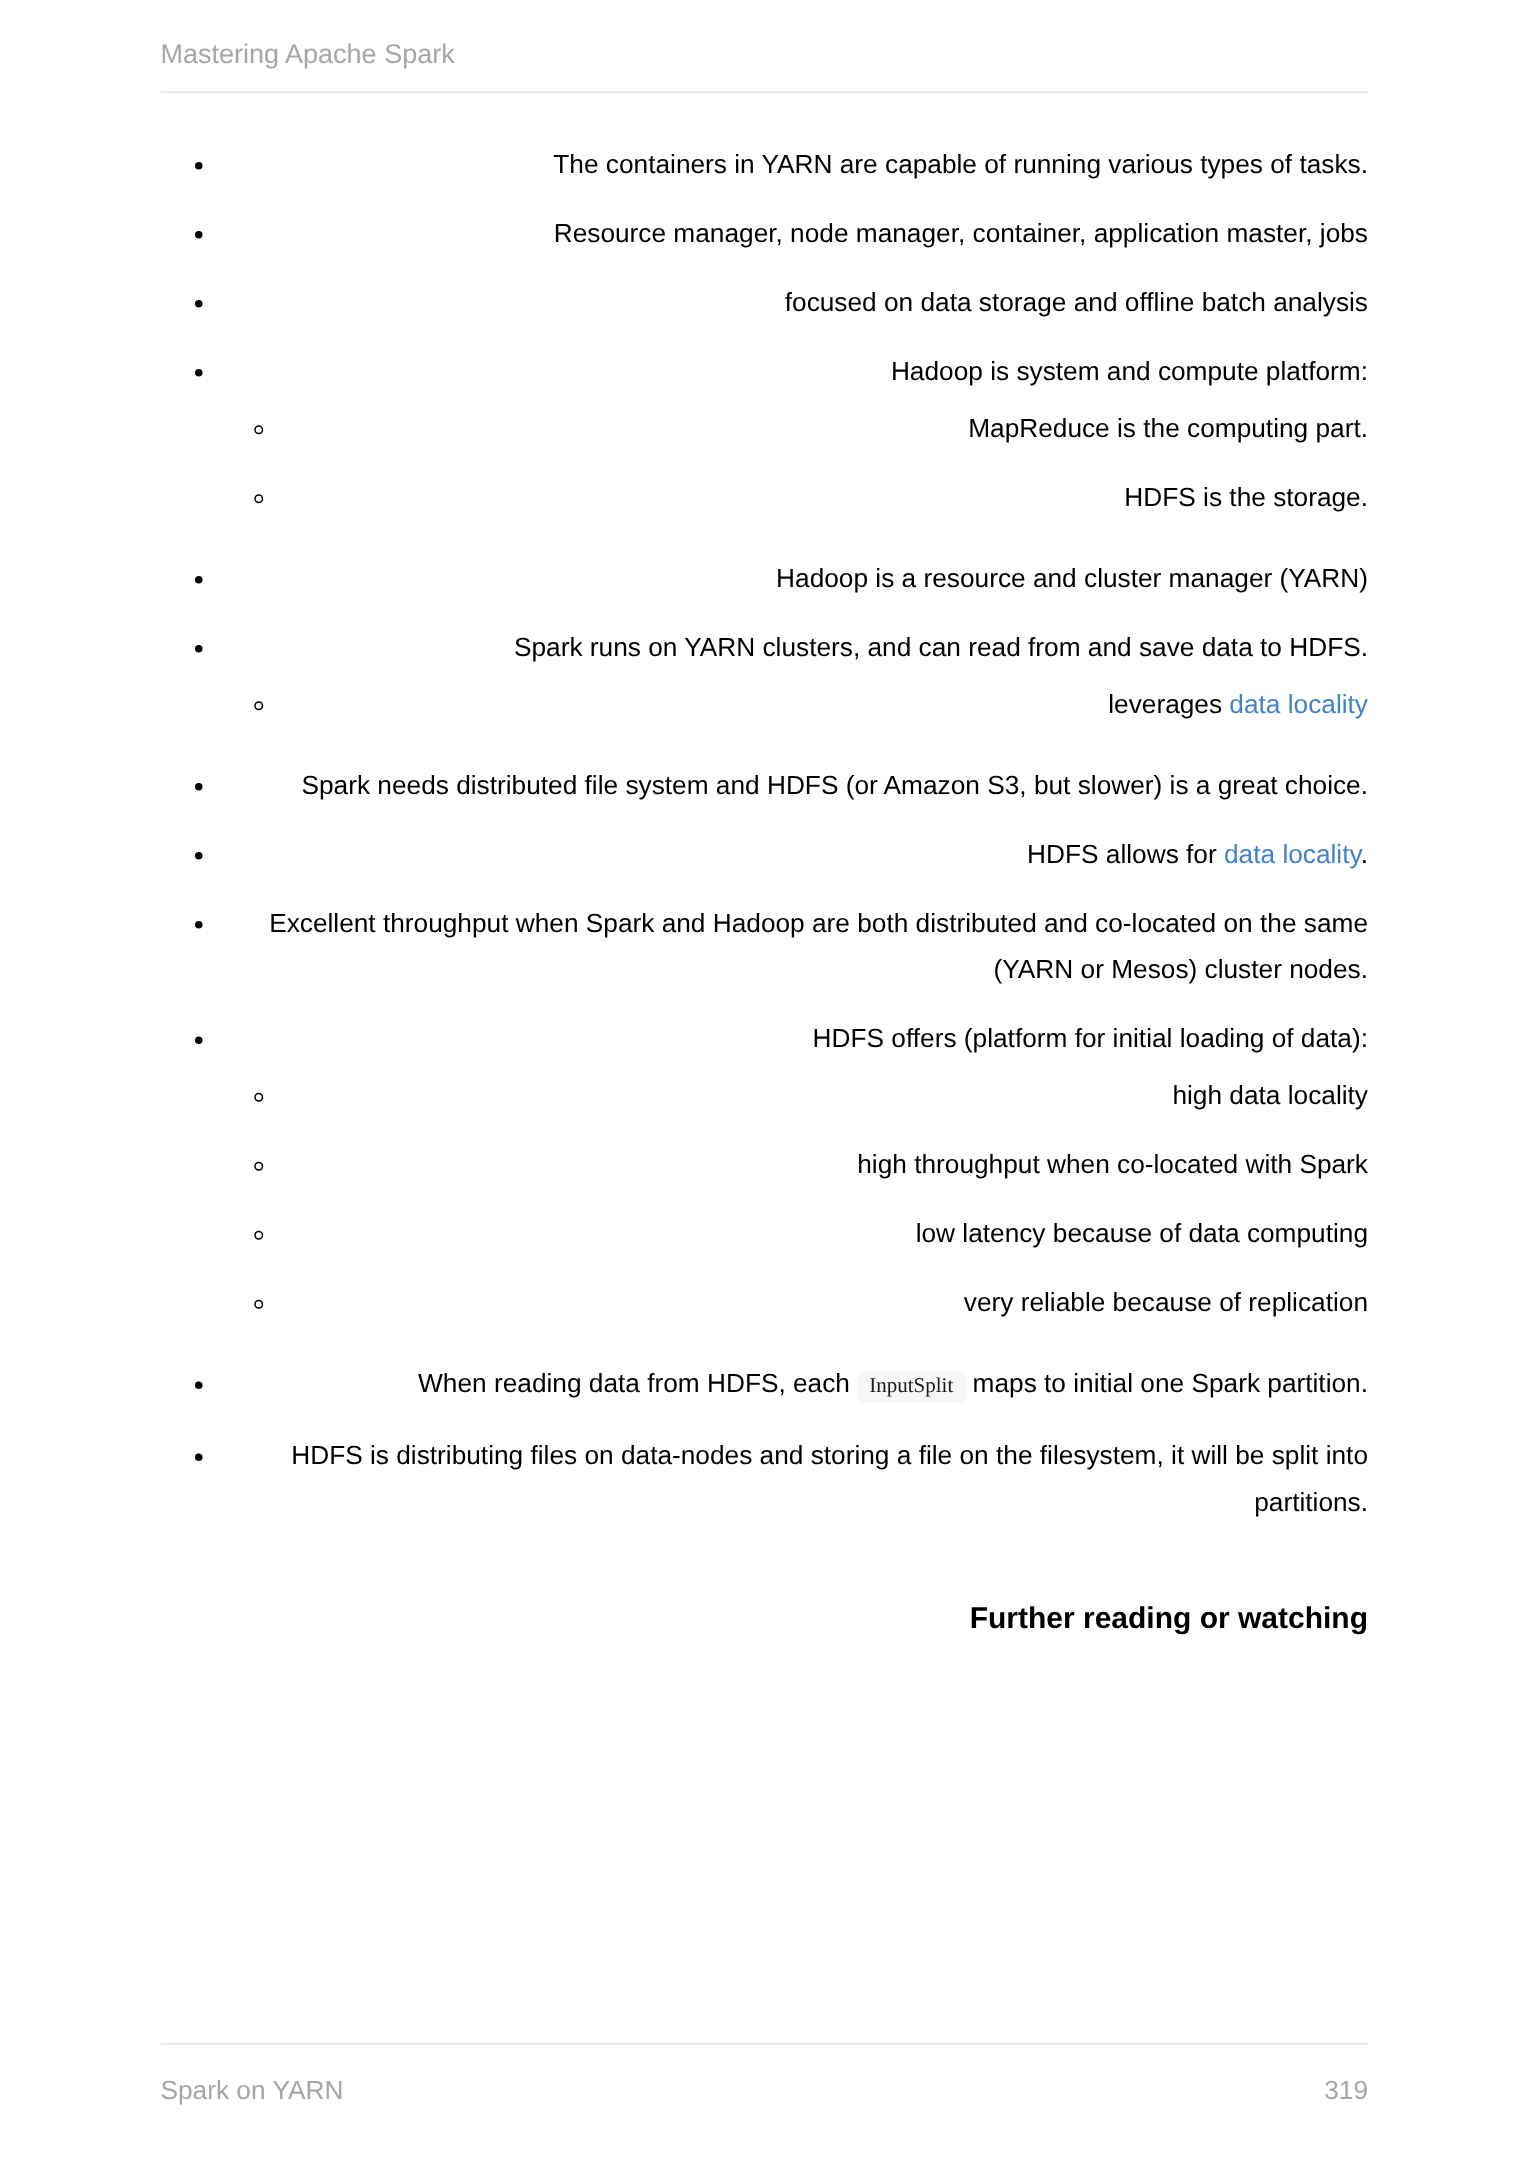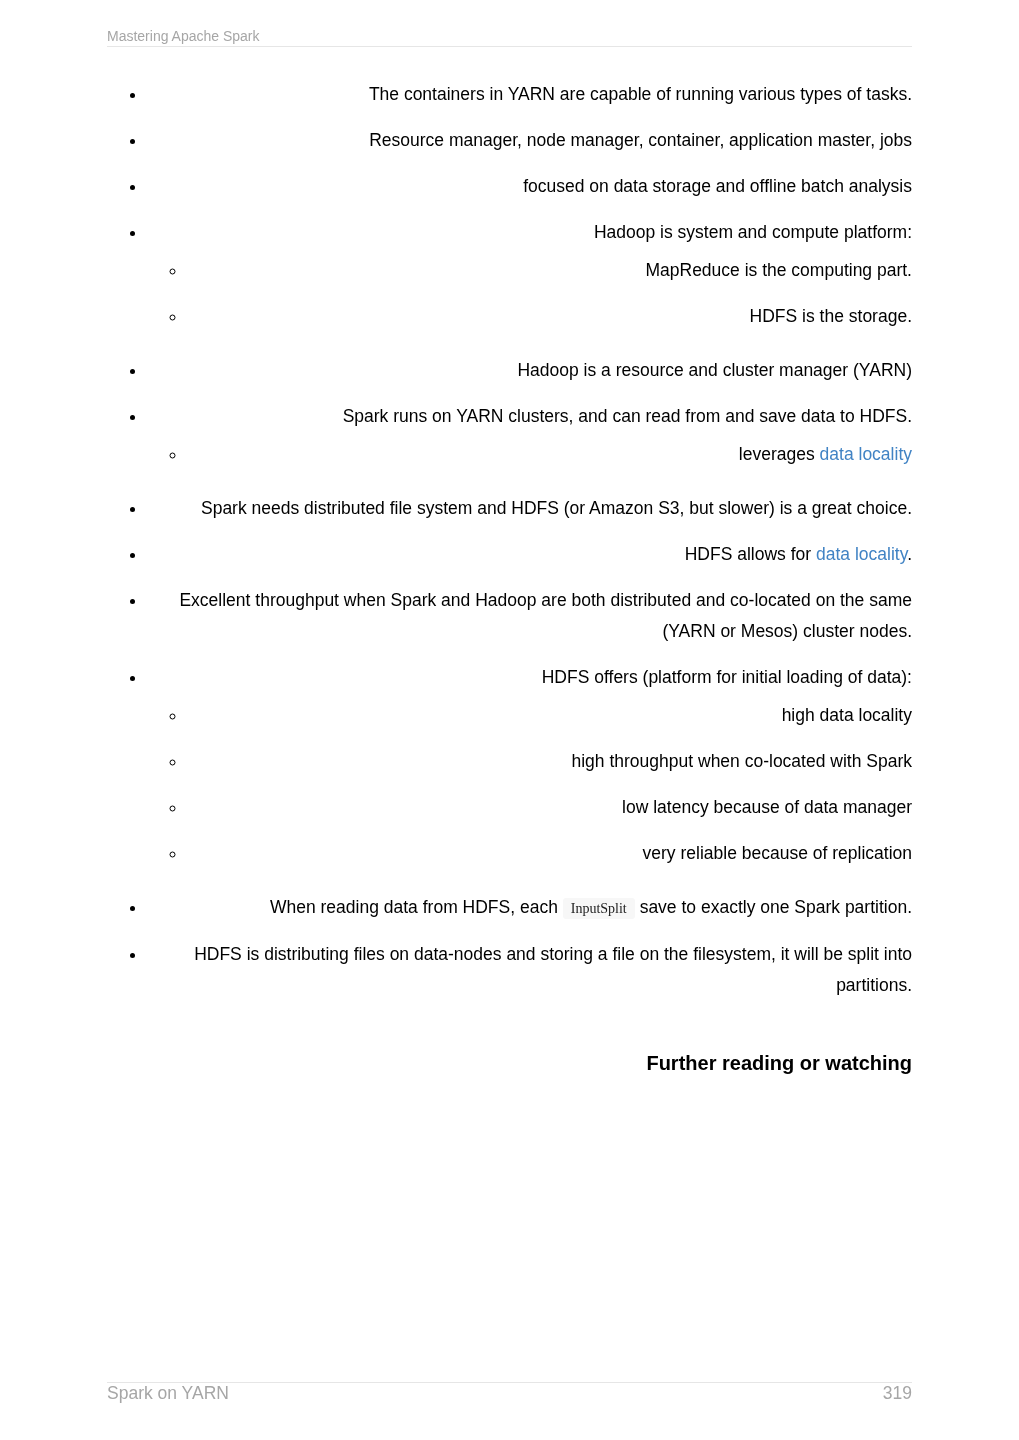--- a/index.html
+++ b/index.html
@@ -10,23 +10,24 @@
     color: #000;
   }
   .page {
     width: 1019px; height: 1440px;
     display: flex; flex-direction: column;
     padding: 0 107px;
     background: #fff;
   }
   .header {
     padding-top: 26px;
+    padding-bottom: 15px;
     border-bottom: 1px solid var(--rule, #e6e6e6);
     color: var(--muted, #a6a6a6);
-    font-size: 14px;
+    font-size: 18px;
     line-height: 20px;
   }
   .main { flex: 1 1 auto; text-align: right; }
   ul.blist {
     margin: 25px 0 0 0;
     padding: 0 0 0 40px;
     list-style: disc;
   }
   ul.blist ul {
     margin: 0;
@@ -52,21 +53,21 @@
     font-size: 20px;
     font-weight: bold;
     color: #000;
     margin: 37px 0 2px 0;
     line-height: 34px;
   }
   ul.blist.reading { margin-top: 16px; }
   .footer {
     margin-top: auto;
     border-top: 1px solid var(--rule, #e6e6e6);
-    padding: 0 0 36px 0;
+    padding: 20px 0 36px 0;
     display: flex;
     justify-content: space-between;
     align-items: flex-start;
     color: var(--muted, #a6a6a6);
     font-size: 17.5px;
     line-height: 21px;
   }
 </style>
 </head>
 <body>
@@ -89,24 +90,24 @@
         <li><span>Hadoop is a resource and cluster manager (YARN)</span></li>
         <li><span>Spark runs on YARN clusters, and can read from and save data to HDFS.</span><ul>
             <li><span>leverages </span><a class="ilink">data locality</a></li>
           </ul></li>
         <li><span>Spark needs distributed file system and HDFS (or Amazon S3, but slower) is a great choice.</span></li>
         <li><span>HDFS allows for </span><a class="ilink">data locality</a><span>.</span></li>
         <li><span>Excellent throughput when Spark and Hadoop are both distributed and co-located on the same (YARN or Mesos) cluster nodes.</span></li>
         <li><span>HDFS offers (platform for initial loading of data):</span><ul>
             <li><span>high data locality</span></li>
             <li><span>high throughput when co-located with Spark</span></li>
-            <li><span>low latency because of data manager</span></li>
+            <li><span>low latency because of data computing</span></li>
             <li><span>very reliable because of replication</span></li>
           </ul></li>
-        <li><span>When reading data from HDFS, each </span><code class="icode">InputSplit</code><span> save to exactly one Spark partition.</span></li>
+        <li><span>When reading data from HDFS, each </span><code class="icode">InputSplit</code><span> maps to initial one Spark partition.</span></li>
         <li><span>HDFS is distributing files on data-nodes and storing a file on the filesystem, it will be split into partitions.</span></li>
       </ul>
 
     <h2 class="section-heading">Further reading or watching</h2>
 
   </div>
 
   <div class="footer">
     <span>Spark on YARN</span>
     <span>319</span>

